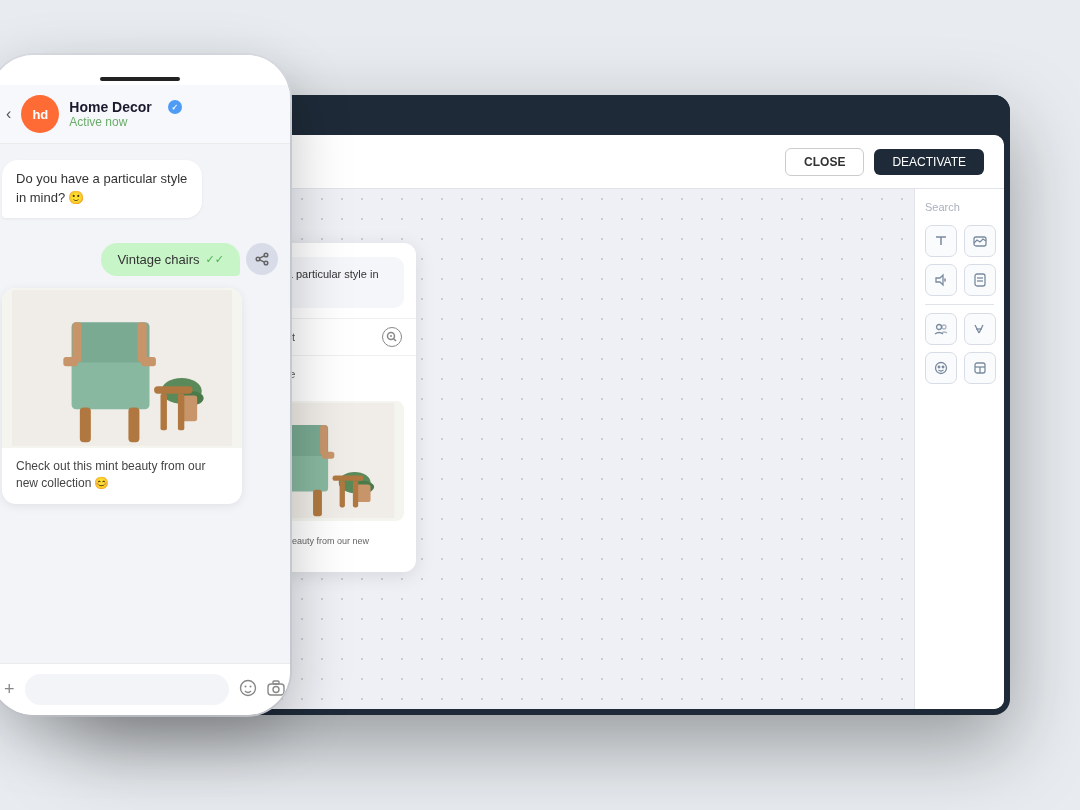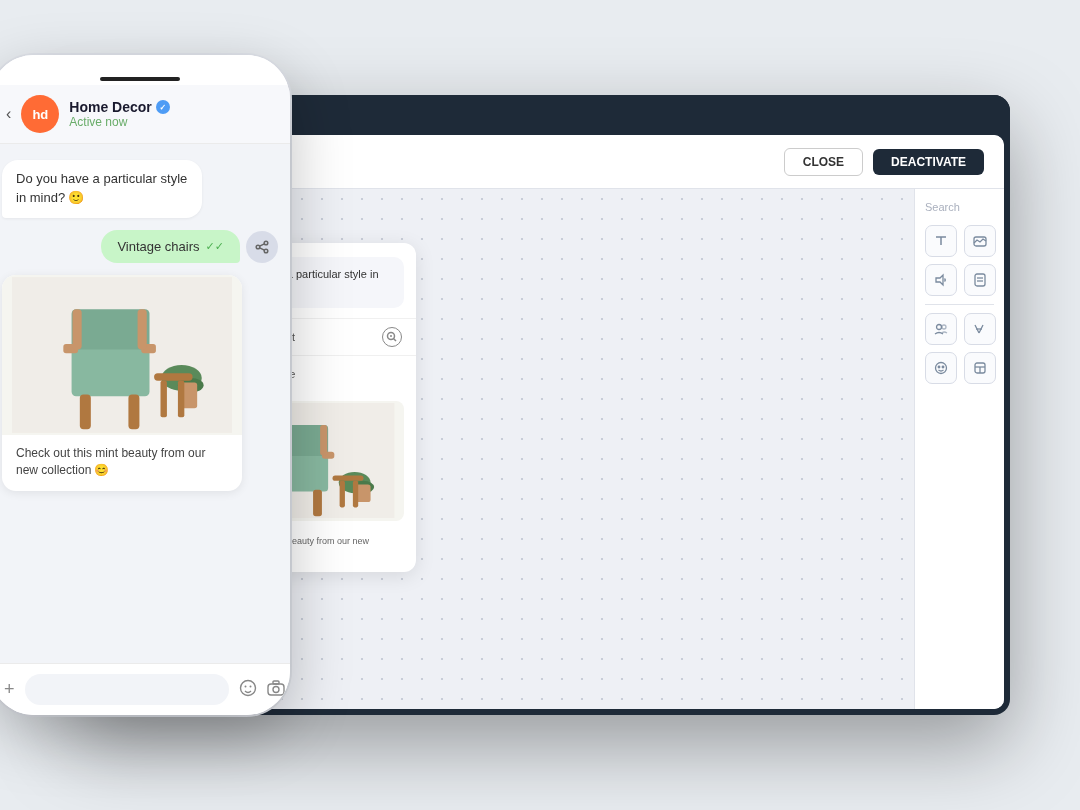--- a/index.html
+++ b/index.html
@@ -71,21 +71,21 @@
       color: #333;
       cursor: pointer;
     }
     .btn-deactivate {
       background: #1e2a38;
       color: #fff;
       border: none;
       padding: 6px 18px;
       border-radius: 6px;
       font-size: 12px;
-      font-weight: 700;
+      font-weight: 400;
       cursor: pointer;
     }
 
     
     .main-area {
       flex: 1;
       display: flex;
       position: relative;
       overflow: hidden;
     }
@@ -314,21 +314,21 @@
       font-weight: 700;
       flex-shrink: 0;
     }
     .header-info { flex: 1; }
     .header-name {
       font-size: 14px;
       font-weight: 700;
       color: #1a1a2e;
       display: flex;
       align-items: center;
-      gap: 4px;
+      gap: 16px;
     }
     .verified-badge {
       width: 14px;
       height: 14px;
       background: #4e9cf5;
       border-radius: 50%;
       display: flex;
       align-items: center;
       justify-content: center;
       font-size: 8px;
@@ -357,22 +357,23 @@
       font-size: 13px;
       color: #333;
       line-height: 1.45;
       box-shadow: 0 1px 3px rgba(0,0,0,0.06);
       align-self: flex-start;
     }
 
     .msg-right-wrap {
       align-self: flex-end;
       display: flex;
-      align-items: flex-end;
+      align-items: flex-start;
       gap: 6px;
+      margin-top: 13px;
     }
     .msg-right {
       background: #c8f5c8;
       border-radius: 16px 16px 4px 16px;
       padding: 9px 16px;
       font-size: 13px;
       color: #333;
       font-weight: 500;
       display: flex;
       align-items: center;

